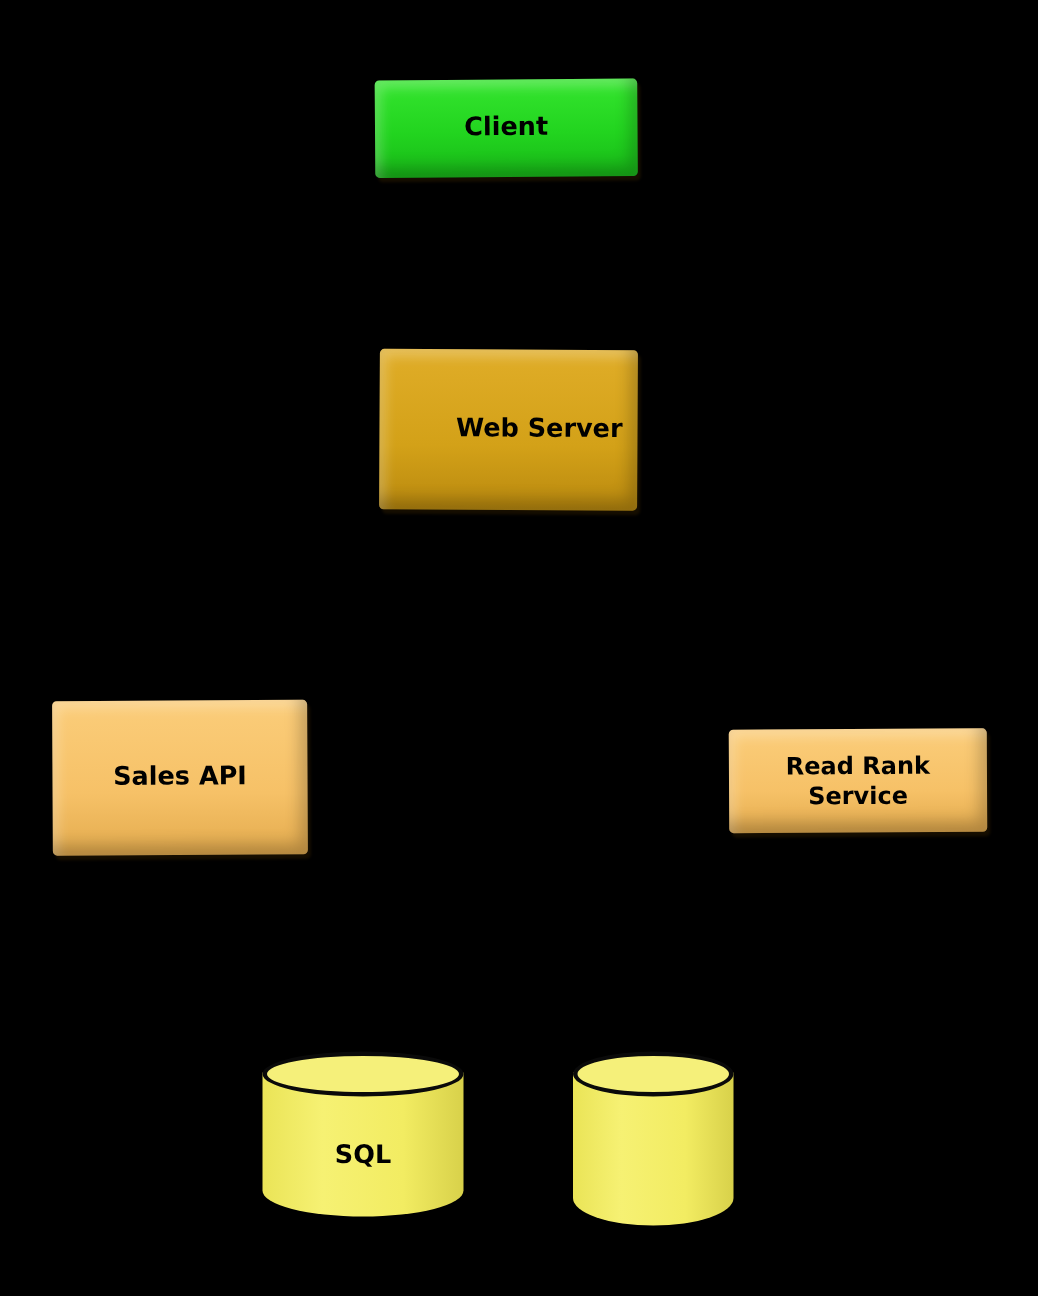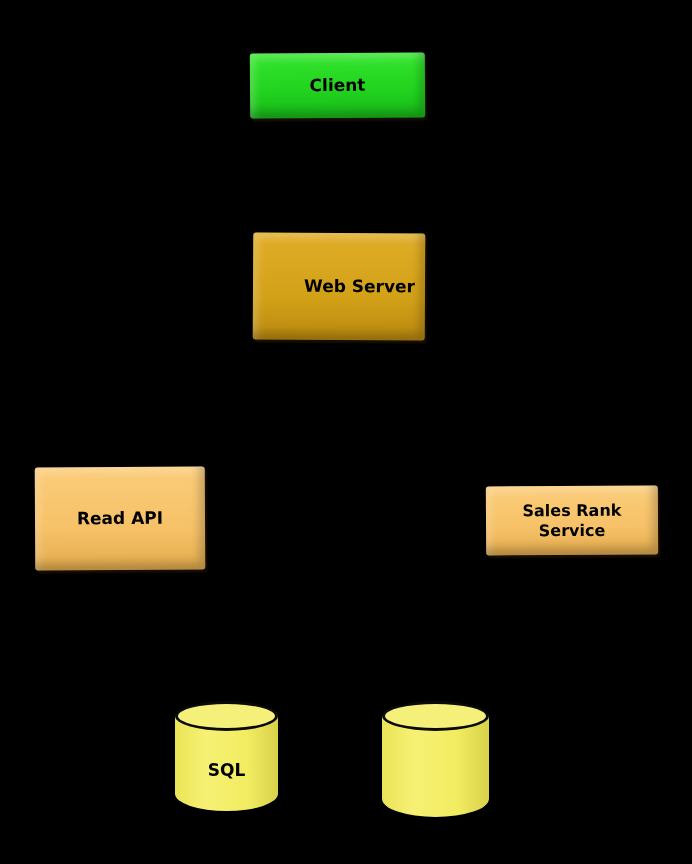--- a/index.html
+++ b/index.html
@@ -56,21 +56,21 @@
   .node-sales-rank {
     left: 486px; top: 471px; width: 172px; height: 69px;
     background: linear-gradient(180deg, #fbcd7a 0%, #f6c167 60%, #e3ab4e 100%);
     transform: rotate(-0.3deg);
     font-size: 16px;
   }
   
   .cylinder {
     position: absolute;
   }
-  .cyl-sql   { left: 175px; top: 686px; width: 103px; height: 110px; }
+  .cyl-sql   { left: 175px; top: 686px; width: 103px; height: 110px; padding-left: 31px; }
   .cyl-store { left: 382px; top: 686px; width: 107px; height: 116px; }
   .cyl-body {
     position: absolute;
     left: 0; right: 0;
     top: 14px; bottom: 0;
     background: linear-gradient(90deg, #eae457 0%, #f6f173 30%, #f2ec62 70%, #d8d14a 100%);
     border-radius: 0 0 50% 50% / 0 0 18% 18%;
   }
   .cyl-top {
     position: absolute;
@@ -104,26 +104,26 @@
 
   <div class="node node-client">
     <span>Client</span>
   </div>
 
   <div class="node node-web-server">
     <span>Web Server</span>
   </div>
 
   <div class="node node-sales-api">
-    <span>Read API</span>
+    <span>Sales API</span>
   </div>
 
 
   <div class="node node-sales-rank">
-    <span>Sales Rank Service</span>
+    <span>Read Rank Service</span>
   </div>
 
   <div class="cylinder cyl-sql">
     <div class="cyl-body"></div>
     <div class="cyl-top"></div>
     <div class="cyl-label">SQL</div>
   </div>
 
   <div class="cylinder cyl-store">
     <div class="cyl-body"></div>

